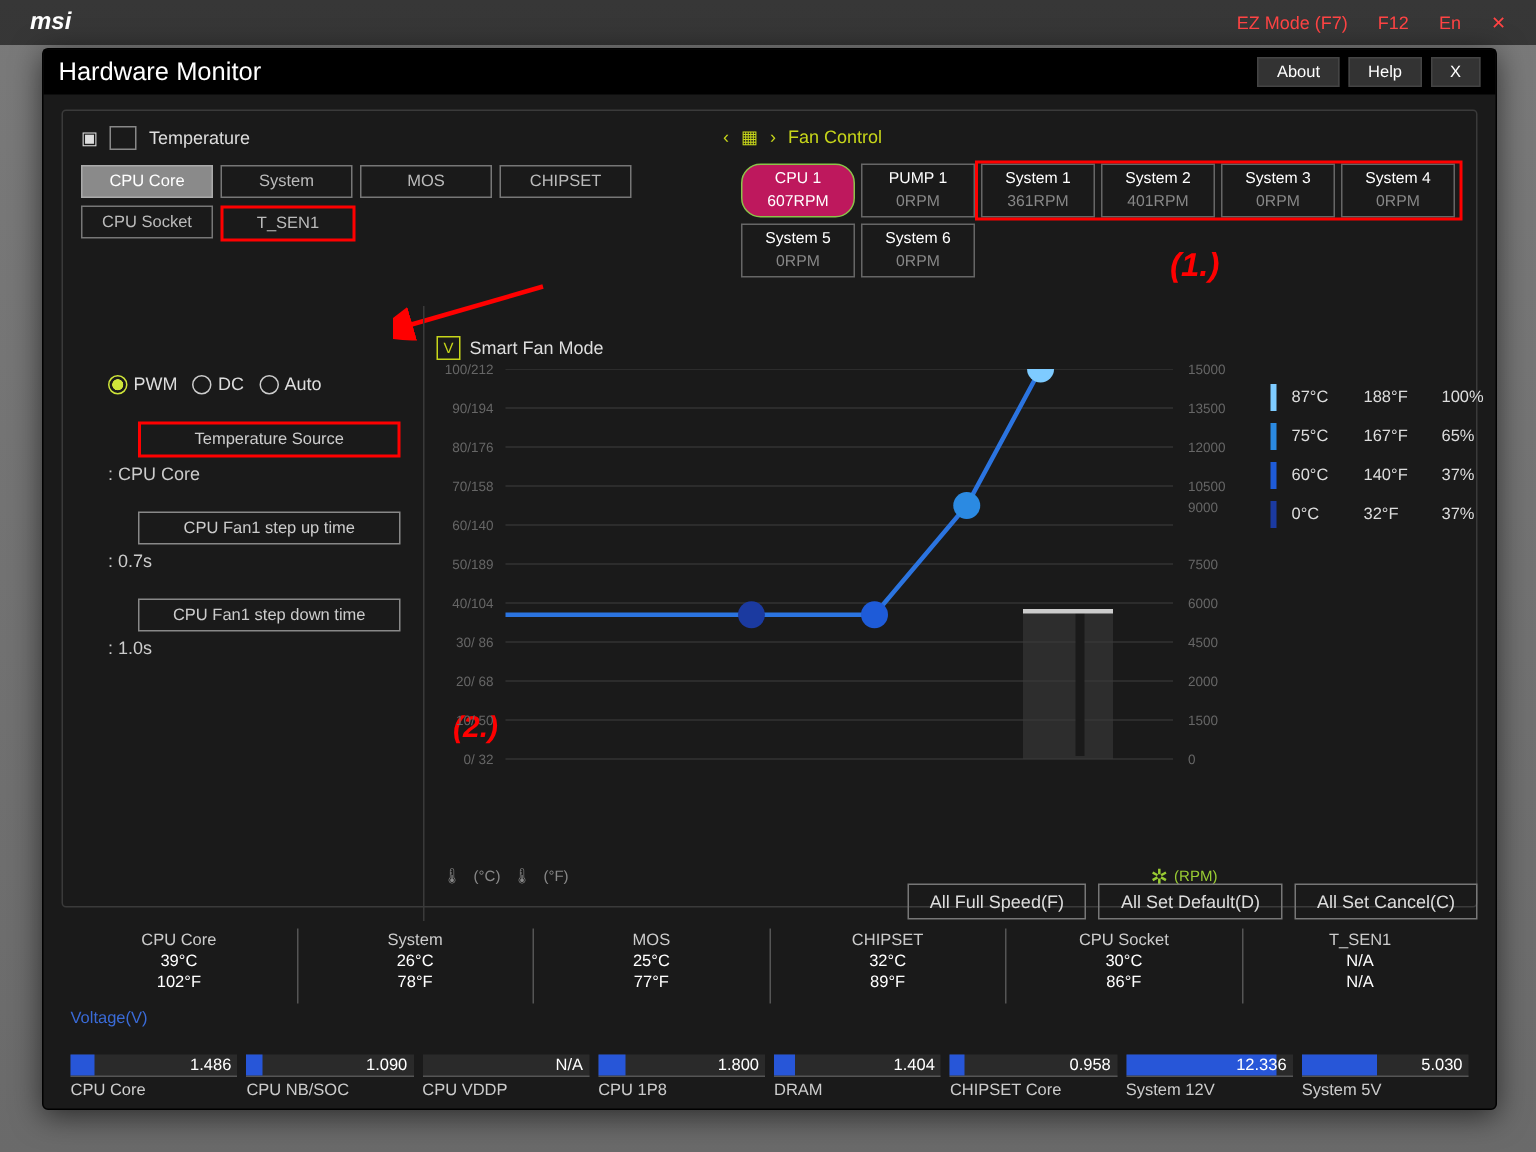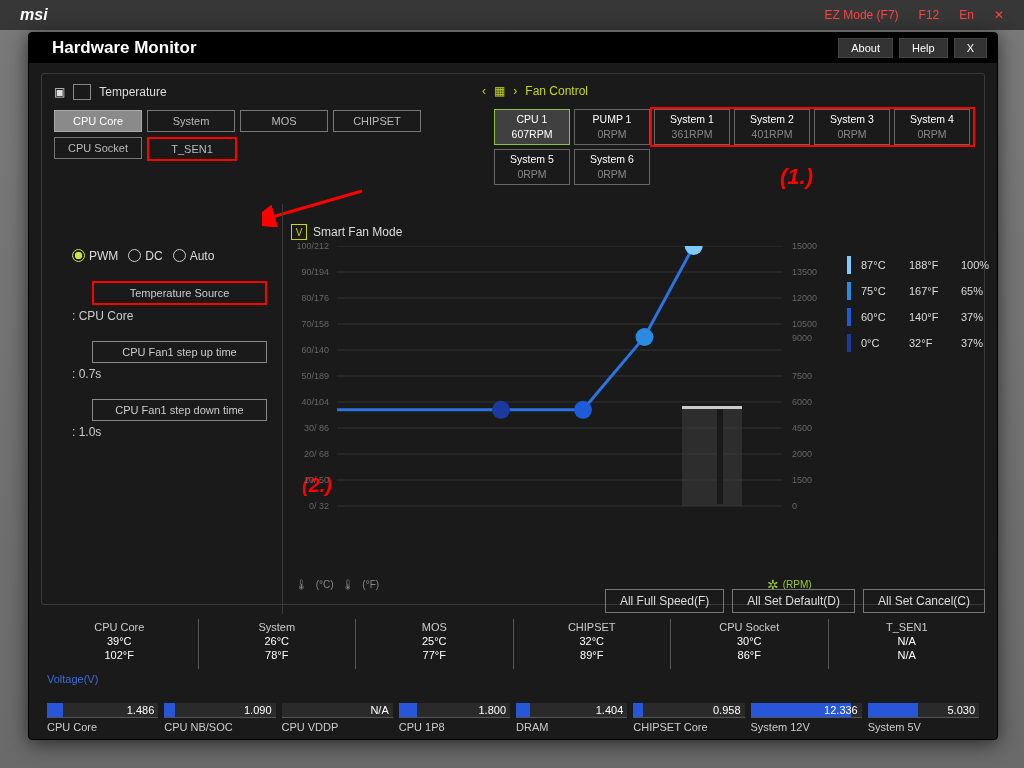--- a/index.html
+++ b/index.html
@@ -1,43 +1,43 @@
 <!DOCTYPE html>
 <html><head>
 <meta charset="utf-8">
 <style>
 html,body{margin:0;padding:0;width:1024px;height:768px;overflow:hidden;background:#888;font-family:Arial,Helvetica,sans-serif;font-size:12px;color:#ccc;}
 .bg{position:absolute;top:0;left:0;right:0;bottom:0;background:linear-gradient(#7a7a7a,#6a6a6a);}
 .topbar{position:absolute;top:0;left:0;right:0;height:30px;background:rgba(0,0,0,0.55);color:#f44;font-size:12px;display:flex;align-items:center;padding:0 20px;justify-content:flex-end;gap:20px;}
 .topbar .logo{position:absolute;left:20px;top:6px;font-weight:bold;font-style:italic;color:#fff;font-size:16px;}
 .window{position:absolute;top:32px;left:28px;width:968px;height:706px;background:#1a1a1a;border:1px solid #000;border-radius:4px;box-shadow:0 4px 20px rgba(0,0,0,0.6);}
 .titlebar{height:30px;background:#000;display:flex;align-items:center;padding:0 10px;}
-.titlebar h1{margin:13px;font-size:17px;font-weight:bold;color:#fff;flex:1;}
+.titlebar h1{margin:0;font-size:17px;font-weight:normal;color:#fff;flex:1;}
 .titlebar .tbtn{background:#333;color:#fff;padding:3px 12px;margin-left:6px;font-size:11px;border:1px solid #444;cursor:pointer;}
 .panel{position:absolute;top:40px;left:12px;right:12px;height:510px;border:1px solid #3a3a3a;border-radius:3px;padding:10px 12px;}
 .section-head{font-size:12px;color:#ddd;display:flex;align-items:center;gap:8px;}
 .section-head.fan{color:#c7d61a;position:absolute;left:440px;top:10px;}
 .section-head .ico{display:inline-block;width:16px;height:14px;border:1px solid #888;}
 .temp-tabs{margin-top:10px;display:flex;flex-wrap:wrap;gap:5px;width:380px;}
 .tab{width:86px;height:20px;line-height:20px;text-align:center;border:1px solid #777;color:#bbb;font-size:11px;cursor:pointer;}
 .tab.active{background:#8a8a8a;color:#fff;border-color:#aaa;}
 .tab.hl{border:2px solid #f00;}
 .arrow{position:absolute;left:220px;top:113px;pointer-events:none;}
 .fan-tabs{position:absolute;left:452px;top:35px;display:flex;flex-wrap:wrap;gap:4px;width:490px;}
 .fantab{width:74px;height:32px;border:1px solid #666;text-align:center;font-size:10.5px;line-height:15px;cursor:pointer;display:flex;flex-direction:column;justify-content:center;padding:1px 0;}
 .fantab .name{color:#fff;}
 .fantab .rpm{color:#888;}
-.fantab.active{background:#404040;border-color:#8bc34a;}
+.fantab.active{background:#be185d;border-color:#8bc34a;border-radius:13px;}
 .fantab.active .name,.fantab.active .rpm{color:#fff;}
 .fan-hl-box{position:absolute;left:608px;top:33px;width:321px;height:36px;border:2px solid #f00;pointer-events:none;}
 .ann1{position:absolute;left:738px;top:90px;color:#f00;font-size:22px;font-weight:bold;font-style:italic;}
 .ann2{position:absolute;left:230px;top:225px;color:#f00;font-size:20px;font-weight:bold;font-style:italic;}
 .left-col{position:absolute;left:30px;top:175px;width:195px;}
 .radios{display:flex;gap:10px;align-items:center;font-size:12px;color:#ddd;}
-.radio{display:flex;align-items:flex-start;gap:4px;cursor:pointer;}
+.radio{display:flex;align-items:flex-end;gap:4px;cursor:pointer;}
 .rdot{width:11px;height:11px;border:1px solid #ccc;border-radius:50%;display:inline-block;}
 .rdot.sel{background:radial-gradient(circle,#cfe53a 0 45%,transparent 50%);border-color:#cfe53a;}
 .optbtn{border:1px solid #888;height:20px;line-height:20px;text-align:center;font-size:11px;color:#ccc;margin-top:18px;cursor:pointer;margin-left:20px;}
 .optbtn.hl{border:2px solid #f00;}
 .optval{font-size:12px;color:#ccc;margin-top:4px;}
 .chart-area{position:absolute;left:245px;top:150px;right:12px;bottom:10px;}
 .sfm{display:flex;align-items:center;gap:6px;color:#ddd;font-size:12px;margin-left:4px;}
 .sfm .chk{width:14px;height:14px;border:1px solid #c7d61a;color:#c7d61a;display:flex;align-items:center;justify-content:center;font-size:10px;}
 svg.plot{position:absolute;left:0;top:22px;}
 .ylabels{position:absolute;left:0;top:22px;font-size:9px;color:#666;text-align:right;width:42px;line-height:1;}

